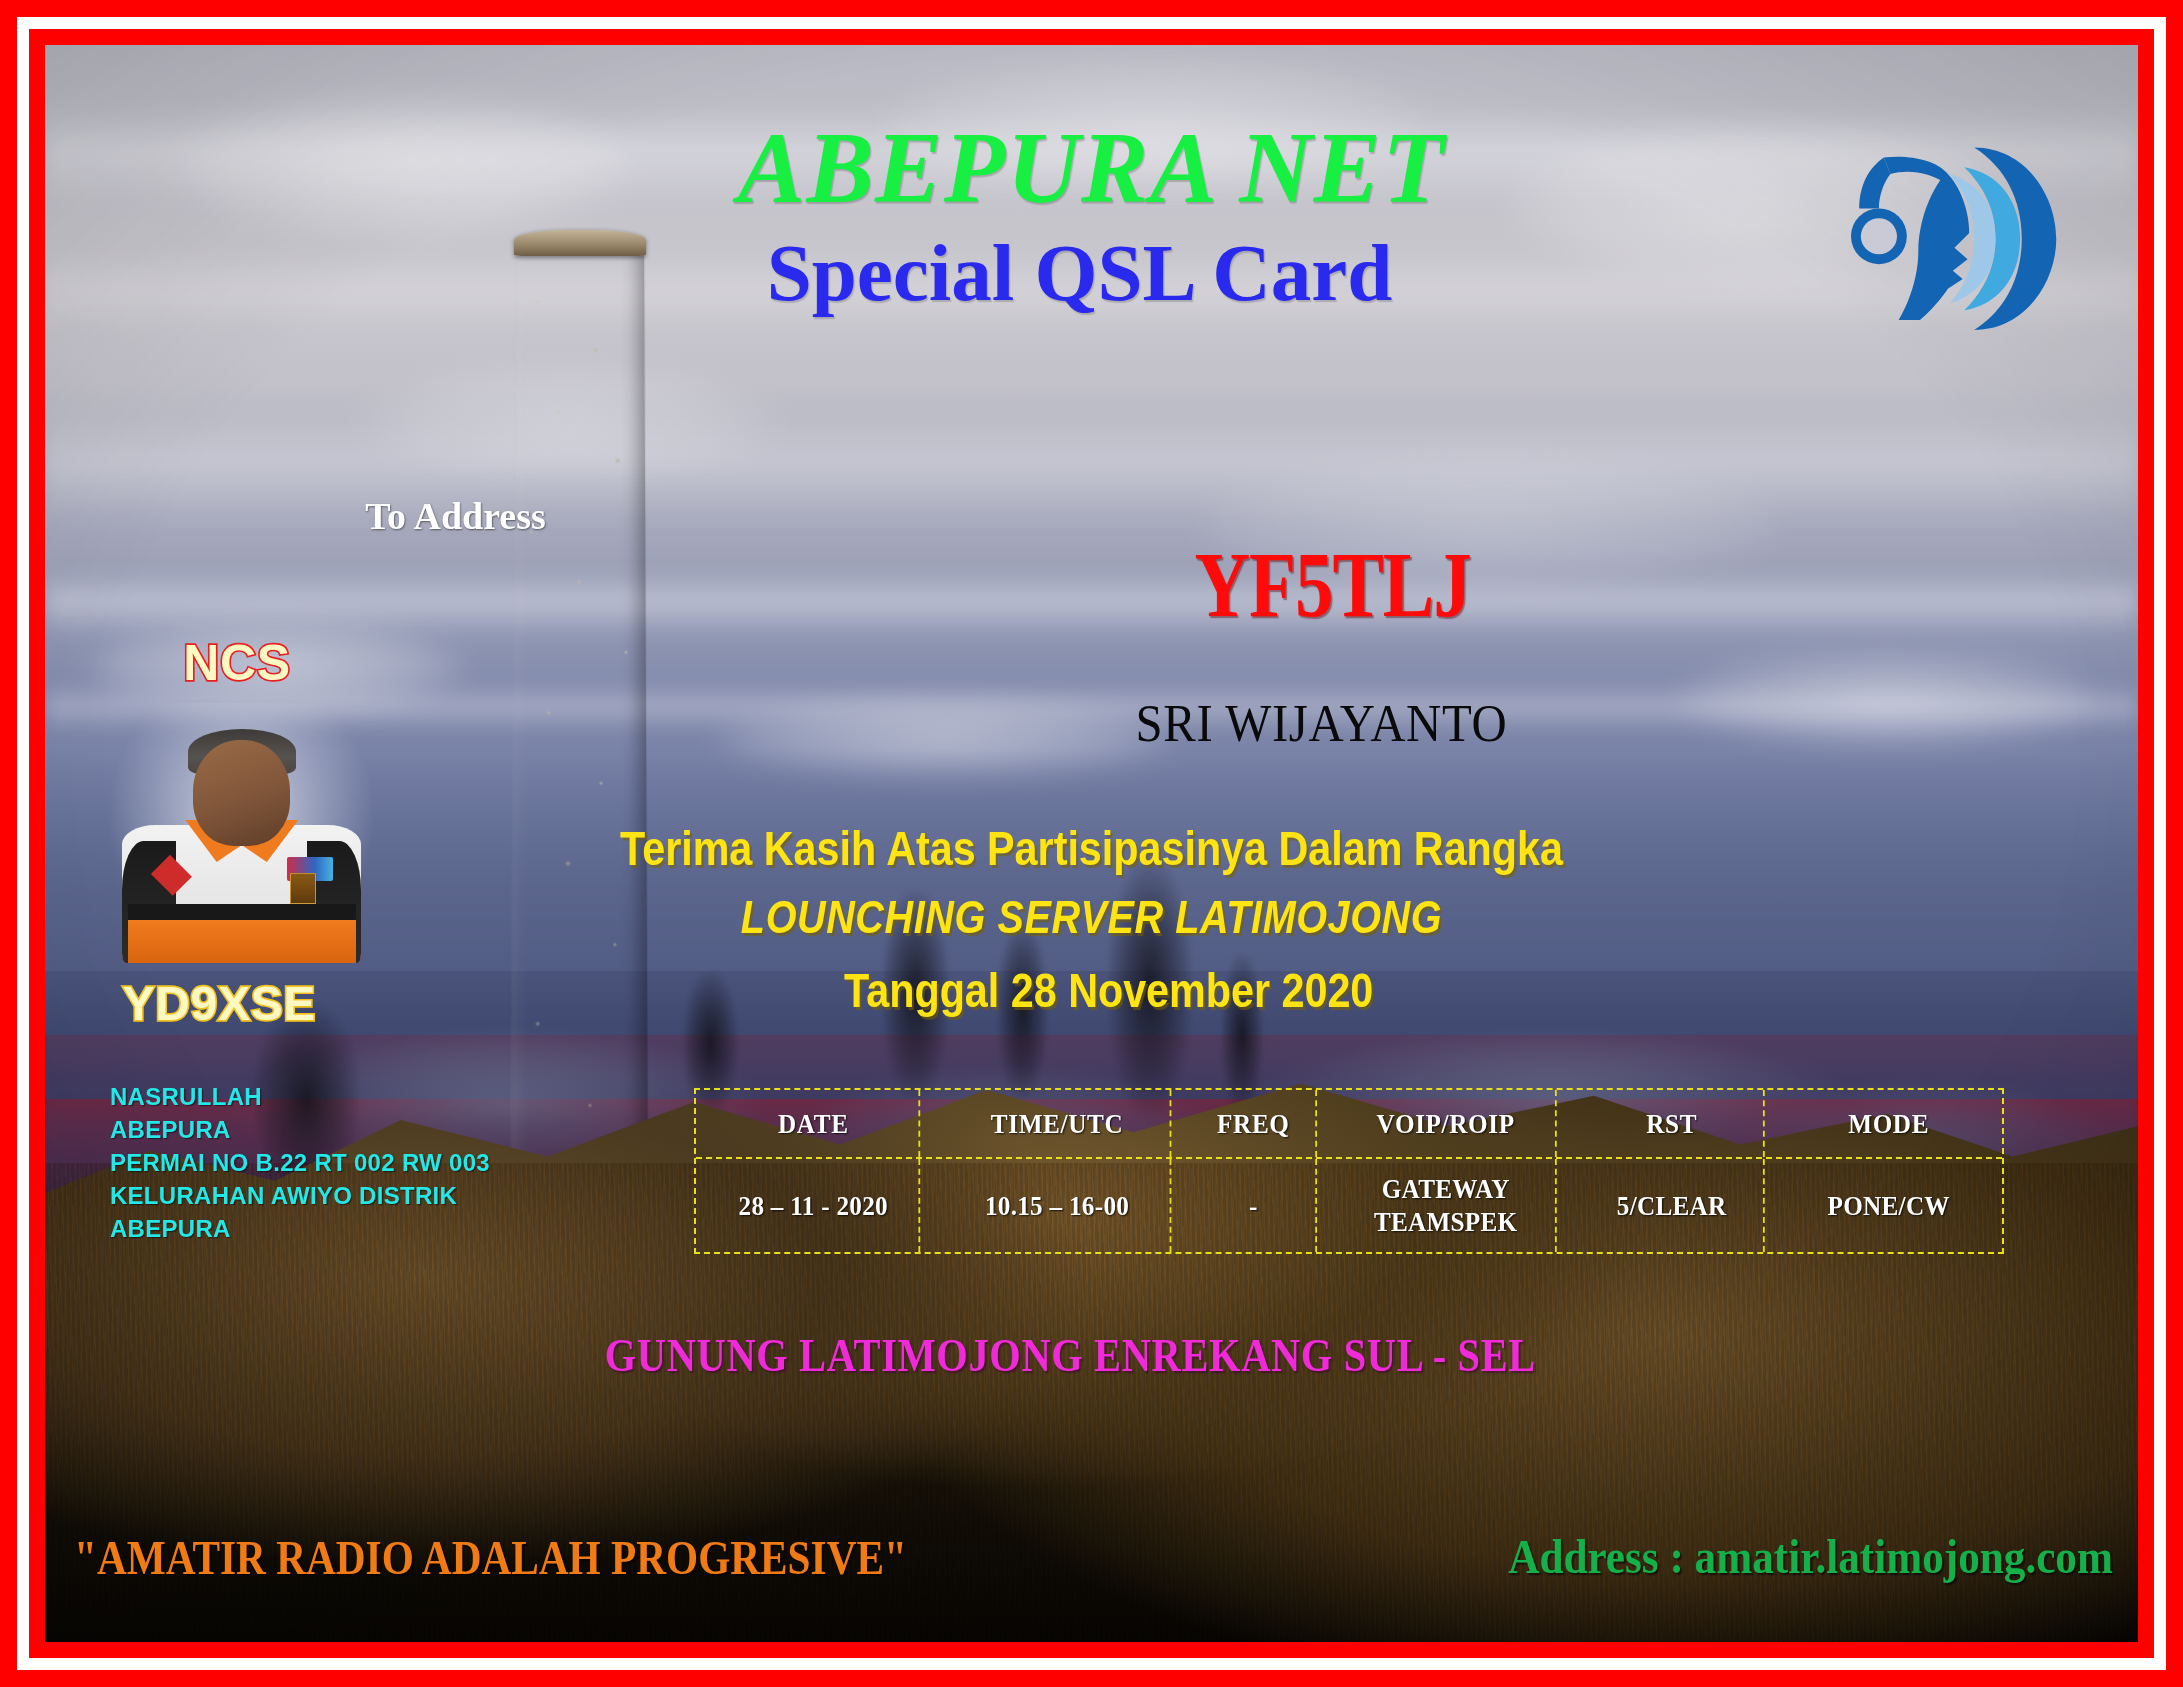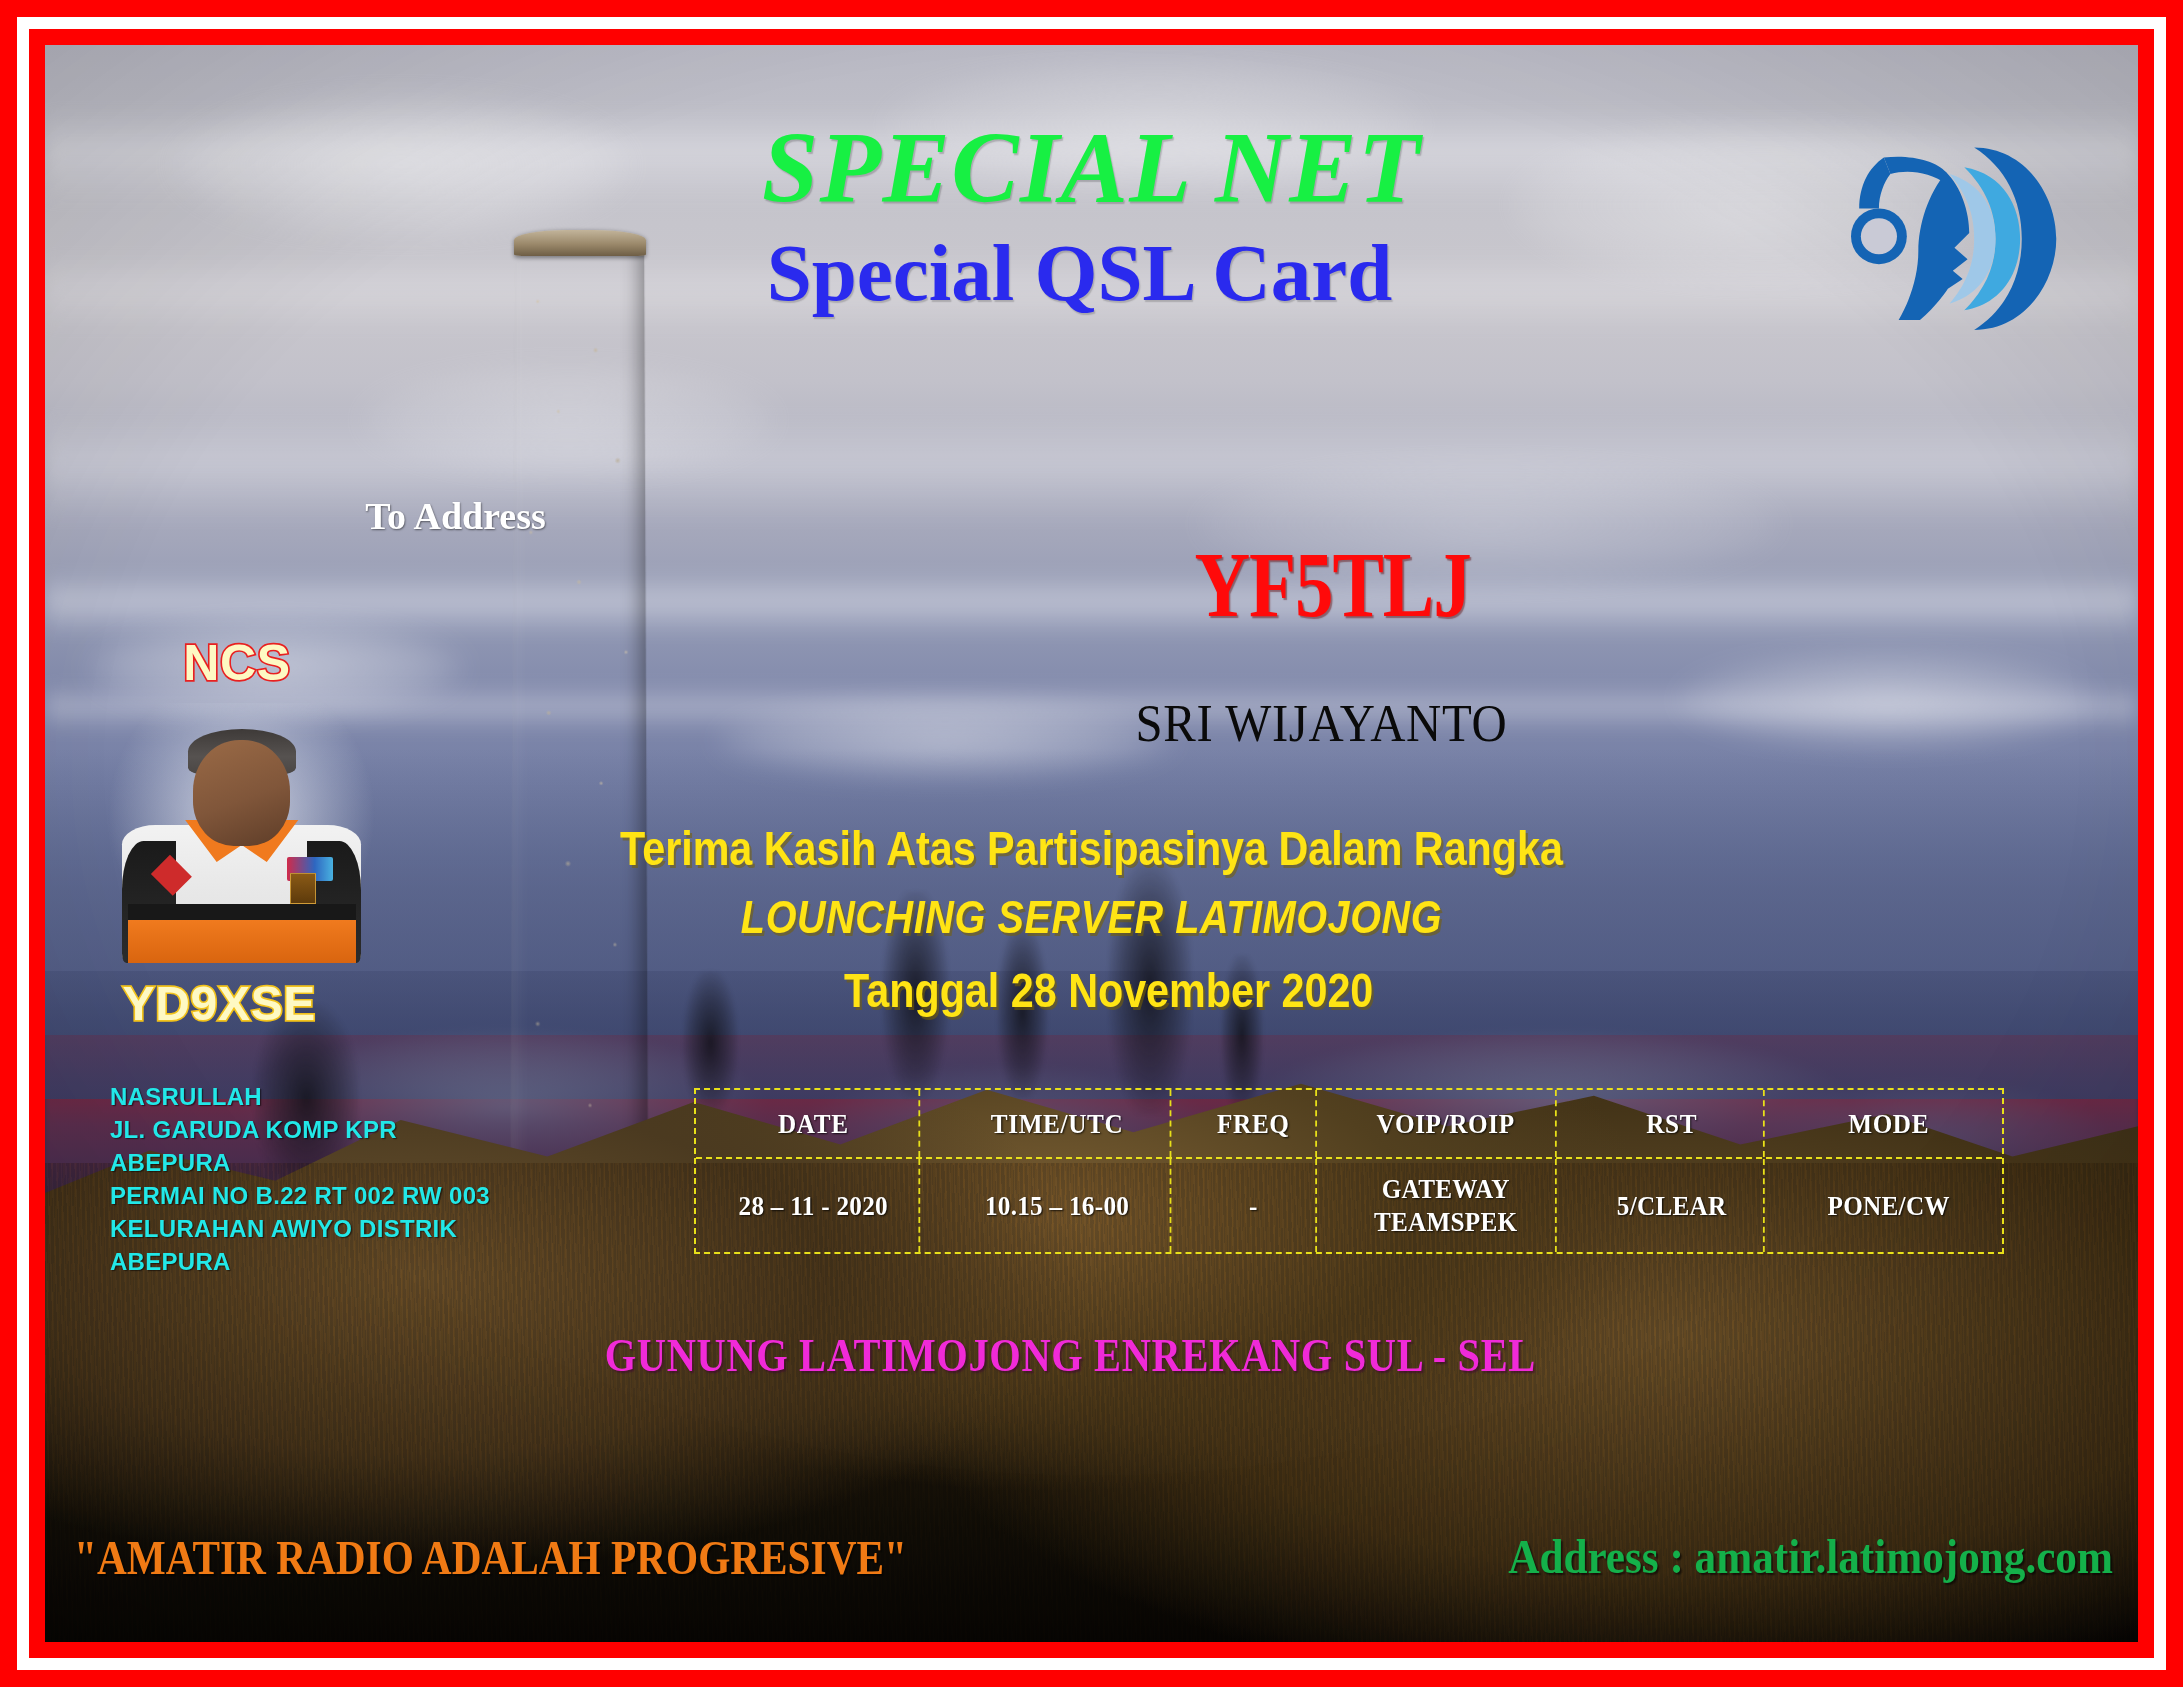--- a/index.html
+++ b/index.html
@@ -428,21 +428,21 @@
           <path d="M138 38 C186 46 206 86 206 125 C206 164 186 204 138 212 C164 186 176 158 176 125 C176 92 164 64 138 38 Z" fill="#3FA9E0"></path>
           <path d="M120 46 C160 58 176 90 176 125 C176 160 160 192 120 204 C142 178 150 154 150 125 C150 96 142 72 120 46 Z" fill="#9FC8E8"></path>
           <path d="M40 26 C72 22 104 30 116 44 L116 58 C96 44 70 40 48 46 L40 26 Z" fill="#1464B4"></path>
           <path d="M40 26 L48 46 C40 56 34 72 34 88 L10 88 C10 60 22 38 40 26 Z" fill="#1464B4"></path>
           <circle cx="34" cy="122" r="34" fill="#1464B4"></circle>
           <circle cx="34" cy="122" r="22" fill="#C9CAD6"></circle>
           <path d="M116 44 C134 62 144 92 144 118 L126 136 L142 150 L124 164 L136 174 L118 186 C110 198 98 212 84 224 L58 224 C72 200 82 170 82 140 C82 108 94 70 116 44 Z" fill="#1464B4"></path>
         </svg>
       </div>
 
-      <div class="title-main">SPECIAL NET</div>
+      <div class="title-main">ABEPURA NET</div>
       <div class="title-sub">Special QSL Card</div>
       <div class="to-station">To Address</div>
 
       <div class="callsign">YF5TLJ</div>
       <div class="opname">SRI WIJAYANTO</div>
 
       <div class="thanks-line tl1">Terima Kasih Atas Partisipasinya Dalam Rangka</div>
       <div class="thanks-line tl2">LOUNCHING SERVER LATIMOJONG</div>
       <div class="thanks-line tl3 tl-offset-right">Tanggal  28  November  2020</div>
 
@@ -460,21 +460,20 @@
         <div class="op-logo2"></div>
         <div class="op-badge"></div>
         <div class="op-hair"></div>
         <div class="op-head"></div>
       </div>
 
       <div class="ncs-call">YD9XSE</div>
 
       <div class="addr">
         <div>NASRULLAH</div>
-        <div>JL. GARUDA KOMP KPR</div>
         <div>ABEPURA</div>
         <div>PERMAI NO B.22 RT 002 RW 003</div>
         <div>KELURAHAN AWIYO DISTRIK</div>
         <div>ABEPURA</div>
       </div>
 
       <div class="qso-table">
         <div class="qrow head">
           <div class="qcell">DATE</div>
           <div class="qcell">TIME/UTC</div>

